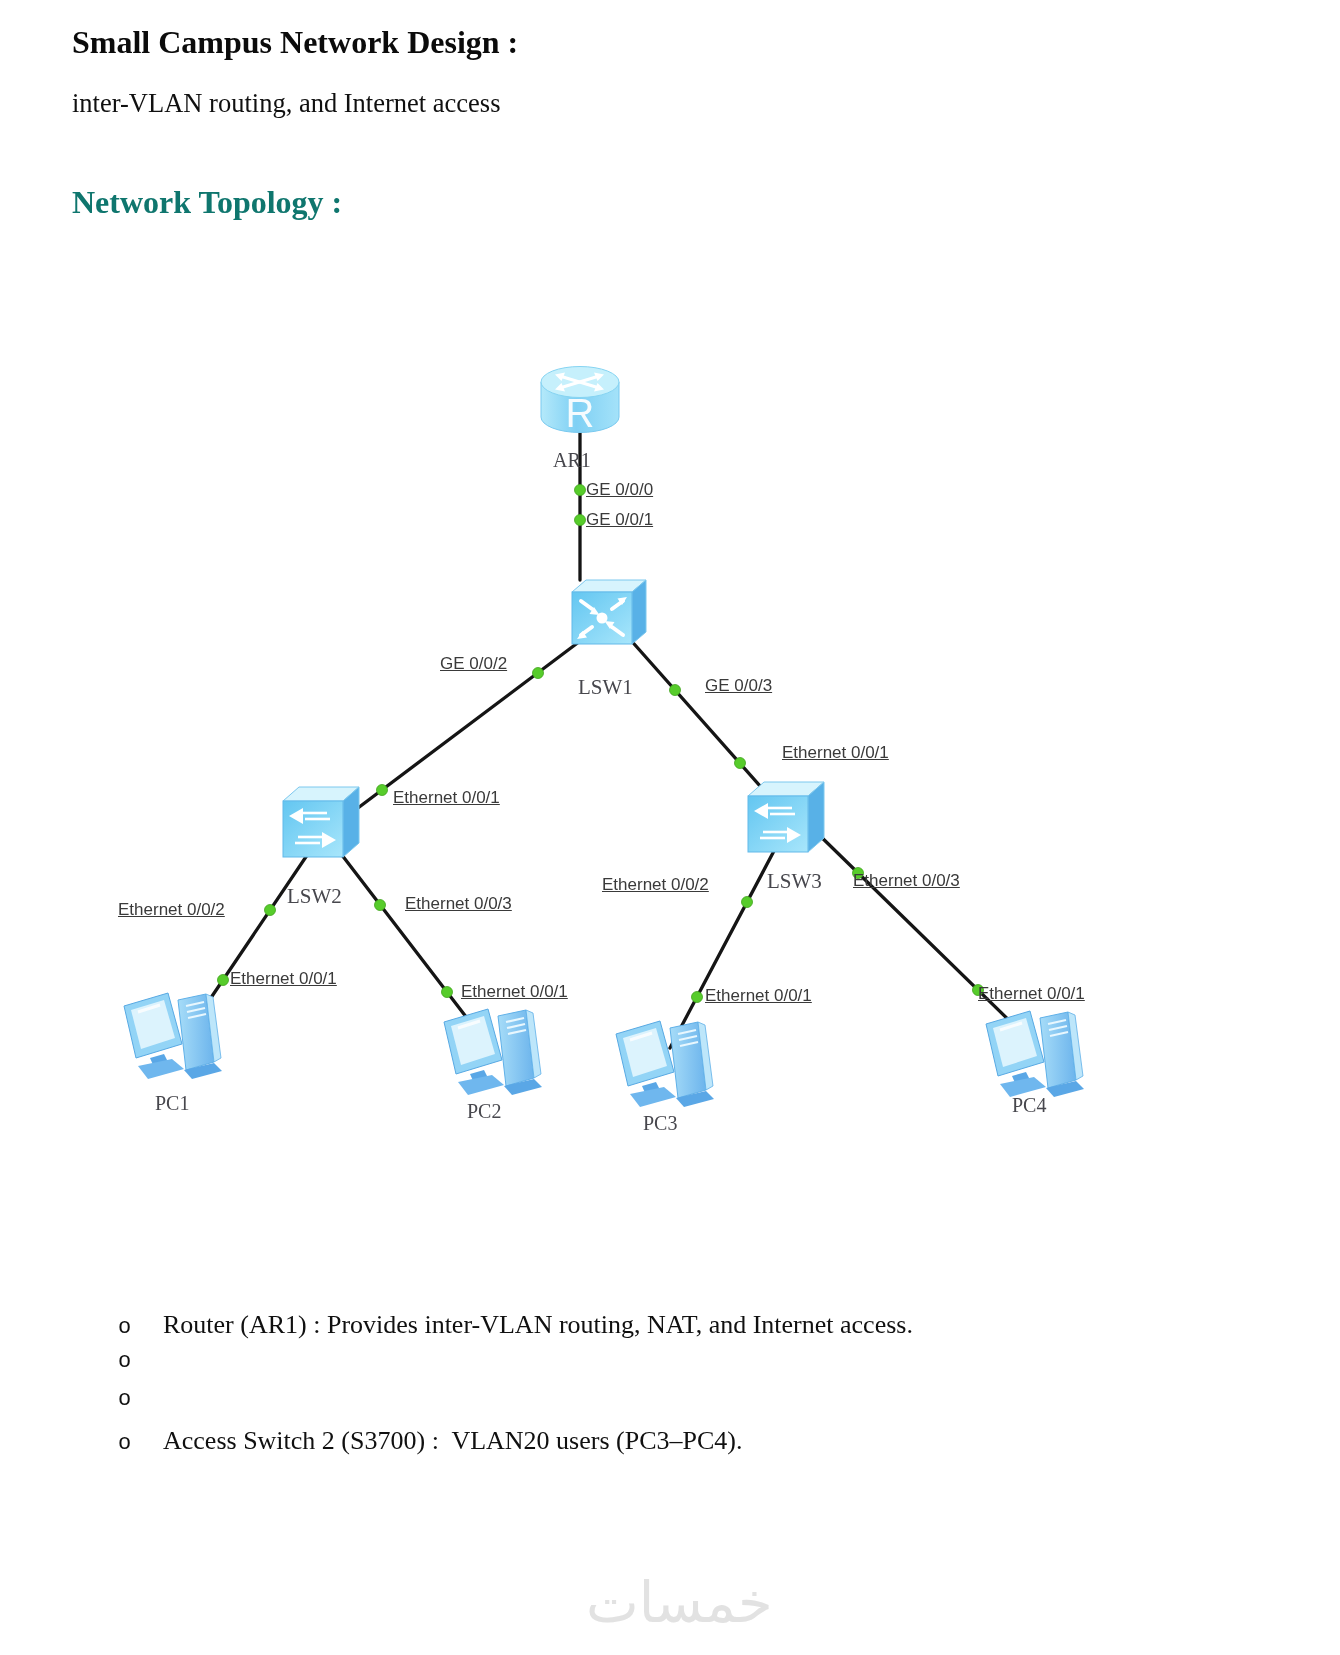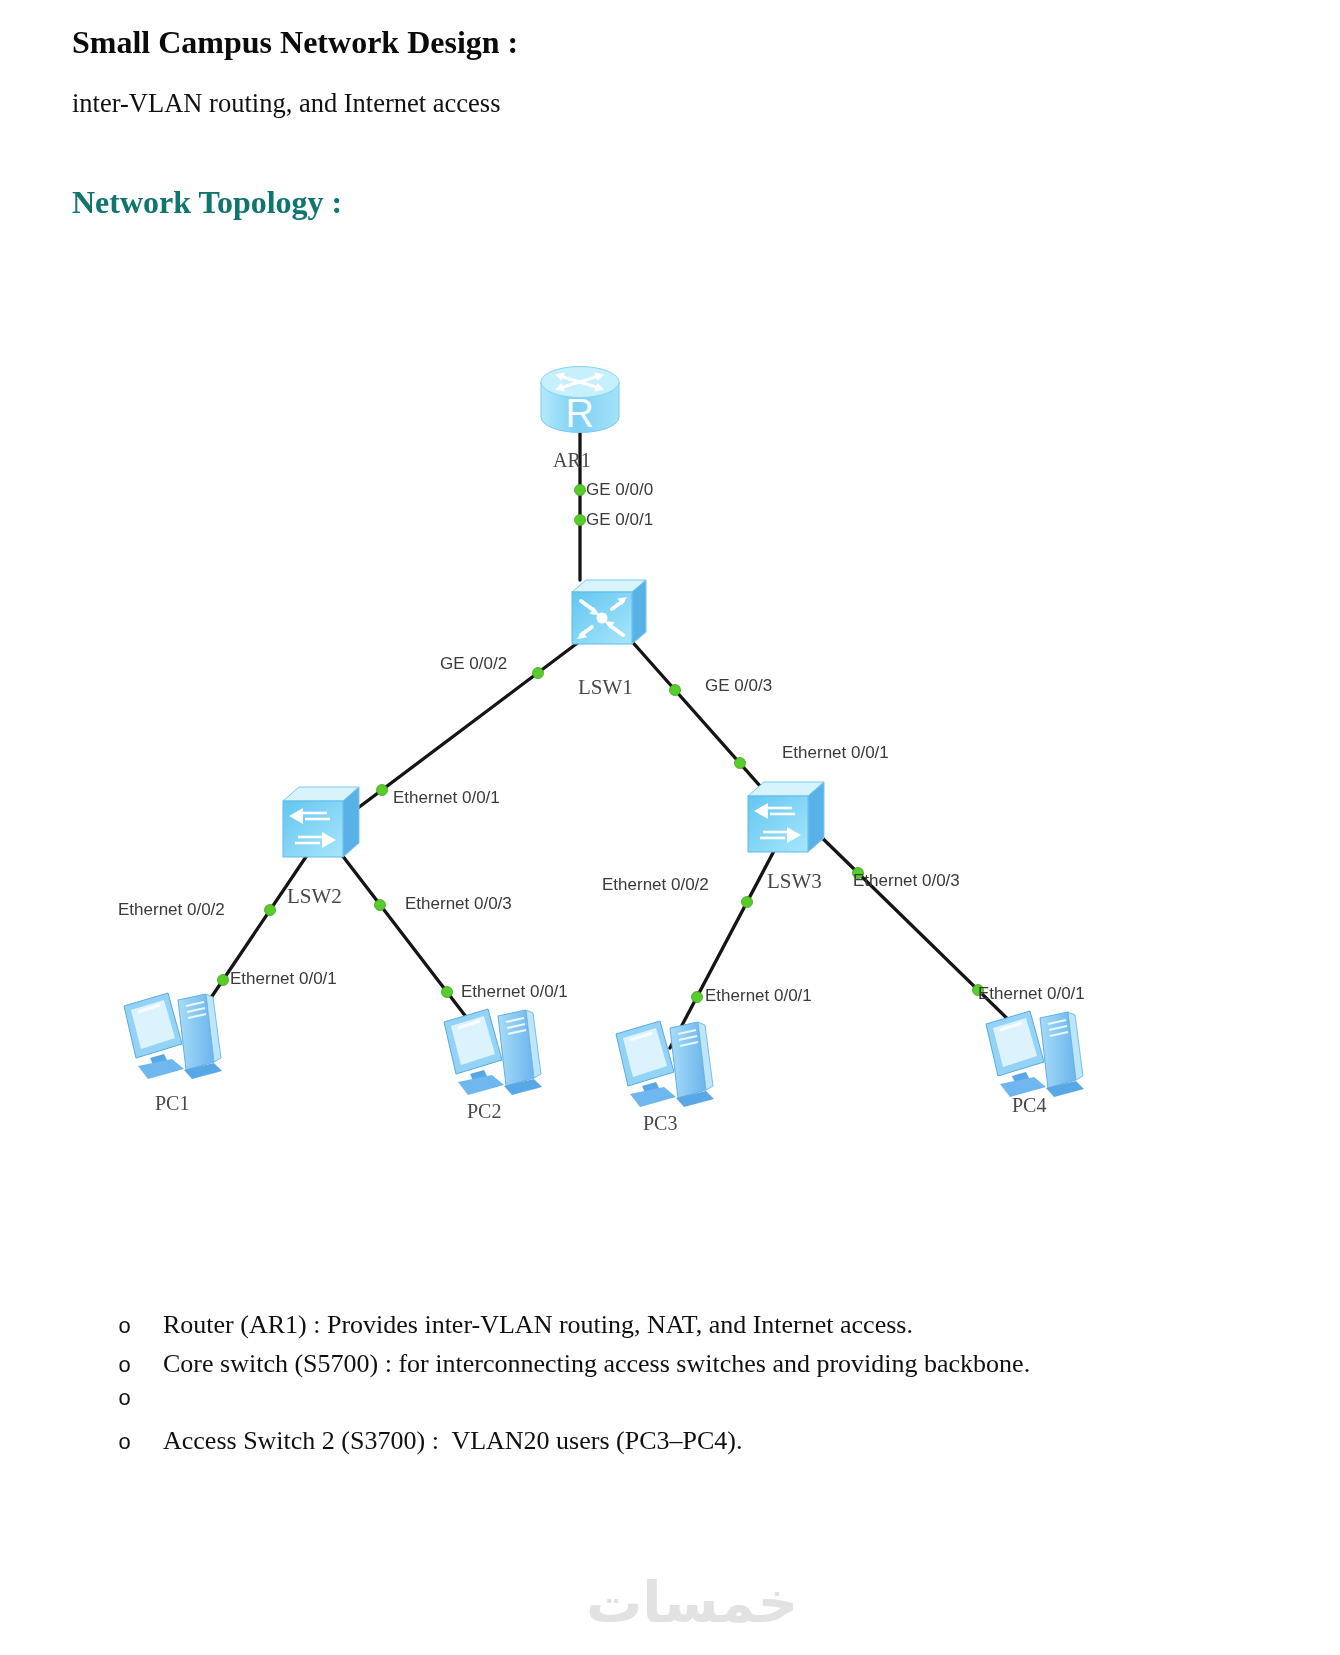--- a/index.html
+++ b/index.html
@@ -16,27 +16,27 @@
   .doc-h2{left:72px;top:184px;font-size:32px;font-weight:700;color:#0f766e;white-space:nowrap;}
   .bullets{left:118px;top:1310px;}
   .bullet-row{display:flex;align-items:baseline;height:38.6px;}
   .bullet-mark{
     width:45px;flex:0 0 45px;font-family:"Liberation Mono",monospace;
     font-size:22px;color:#101010;
   }
   .bullet-text{font-size:26px;color:#101010;white-space:pre;text-align:center;}
   .watermark{
     left:586px;top:1570px;font-family:"DejaVu Sans",sans-serif;
-    font-size:56px;font-weight:700;color:#e2e2e2;white-space:nowrap;
+    font-size:56px;font-weight:400;color:#e2e2e2;white-space:nowrap;
   }
   .diagram-layer{left:0;top:0;width:1340px;height:1655px;pointer-events:none;}
   .icon{position:absolute;z-index:2;}
   .plabel{
     position:absolute;z-index:3;font-family:"Liberation Sans",sans-serif;
-    font-size:17px;color:#3a3a3a;white-space:nowrap;
+    font-size:17px;color:#3a3a3a;white-space:nowrap;text-decoration:underline;
   }
   .nlabel{
     position:absolute;z-index:3;font-family:Liberation Serif, serif;
     font-size:20px;color:#47474d;white-space:nowrap;
   }
 </style>
 </head>
 <body>
 
 <div class="abs doc-title">Small Campus Network Design :</div>
@@ -207,21 +207,20 @@
 <div class="plabel" style="left:705px;top:986px">Ethernet 0/0/1</div>
 <div class="plabel" style="left:978px;top:984px">Ethernet 0/0/1</div>
 
 <div class="abs bullets">
   <div class="bullet-row">
     <span class="bullet-mark">o</span>
     <span class="bullet-text">Router (AR1) : Provides inter-VLAN routing, NAT, and Internet access.</span>
   </div>
   <div class="bullet-row">
     <span class="bullet-mark">o</span>
-    <span class="bullet-text">Core switch (S5700) : for interconnecting access switches and providing backbone.</span>
   </div>
   <div class="bullet-row">
     <span class="bullet-mark">o</span>
   </div>
   <div class="bullet-row">
     <span class="bullet-mark">o</span>
     <span class="bullet-text">Access Switch 2 (S3700) :  VLAN20 users (PC3–PC4).</span>
   </div>
 </div>
 

